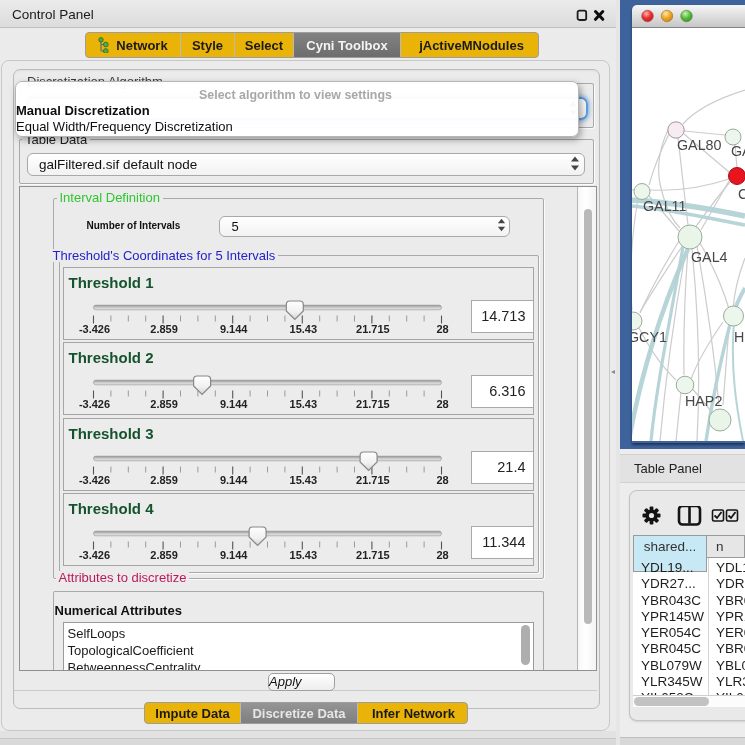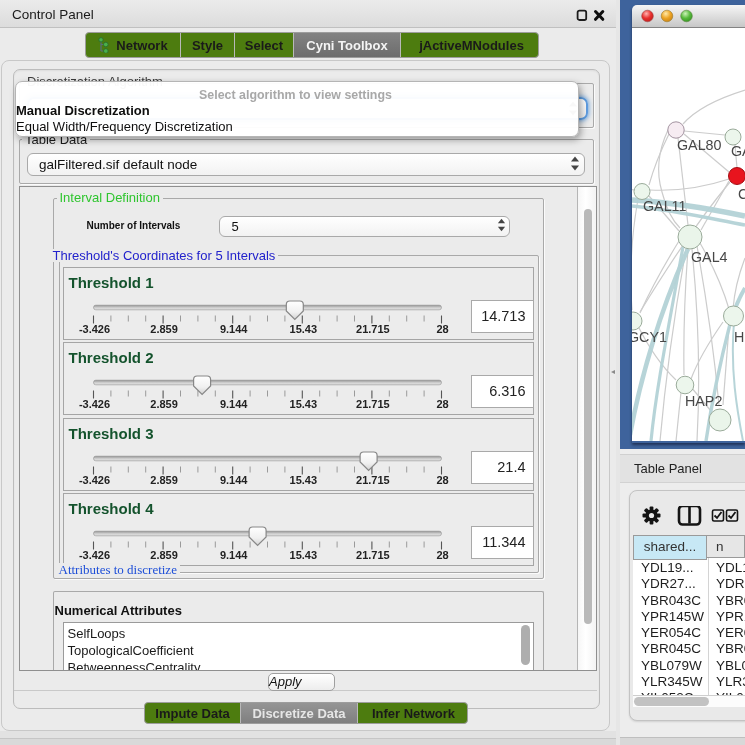--- a/index.html
+++ b/index.html
@@ -6,21 +6,21 @@
 body{width:745px;height:745px;position:relative;overflow:hidden;
   font-family:"Liberation Sans",sans-serif;background:#ebebeb;}
 .abs{position:absolute;}
 .grouplab{position:absolute;font-size:13px;color:#1c1c1c;background:#ebebeb;padding:0 3px;line-height:13px;}
 .gbox{position:absolute;border:1px solid #a9a9a9;border-radius:2px;box-shadow:1px 1px 0 rgba(255,255,255,0.8);}
 .combo{position:absolute;background:linear-gradient(#ffffff,#f2f2f2);border:1px solid #a9a9a9;border-radius:6px;font-size:13px;color:#111;}
 .thbox{position:absolute;left:43px;width:469px;height:71px;border:1px solid #a5a5a5;background:#ececec;}
 .thtitle{position:absolute;left:5px;top:6px;font-size:15px;font-weight:bold;color:#14532d;}
 .valbox{position:absolute;left:407px;top:32px;width:54px;height:31px;background:#fff;border:1px solid #a9a9a9;
   font-size:14.5px;color:#222;text-align:right;line-height:31px;padding-right:7px;}
-.seg{position:absolute;display:flex;background:#4d7c0f;border:1px solid #9d9d9d;border-radius:4px;overflow:hidden;
+.seg{position:absolute;display:flex;background:#eab308;border:1px solid #9d9d9d;border-radius:4px;overflow:hidden;
   font-size:13px;font-weight:bold;color:#1a1a1a;}
 .seg>div{display:flex;align-items:center;justify-content:center;border-right:1px solid #b9b9b9;white-space:nowrap;overflow:hidden;flex:none;}
 .seg>div:last-child{border-right:none;}
 .seg>div.sel{background:linear-gradient(#828282,#6d6d6d);color:#f4f4f4;}
 </style>
 </head>
 <body>
 
 <div class="abs" style="left:0;top:0;width:616px;height:745px;background:#ebebeb;"></div>
 
@@ -240,21 +240,21 @@
           <text x="169.7" y="65" text-anchor="middle" font-size="11" font-weight="bold" fill="#222" font-family="Liberation Sans, sans-serif">9.144</text>
           <text x="239.3" y="65" text-anchor="middle" font-size="11" font-weight="bold" fill="#222" font-family="Liberation Sans, sans-serif">15.43</text>
           <text x="308.9" y="65" text-anchor="middle" font-size="11" font-weight="bold" fill="#222" font-family="Liberation Sans, sans-serif">21.715</text>
           <text x="378.5" y="65" text-anchor="middle" font-size="11" font-weight="bold" fill="#222" font-family="Liberation Sans, sans-serif">28</text>
   <path d="M 188.6,33 H 198.6 Q 202.1,33 202.1,36.5 V 43 L 193.6,51.5 L 185.1,43 V 36.5 Q 185.1,33 188.6,33 Z" fill="url(#thg)" stroke="#878787" stroke-width="1.2"></path>
  </svg>
  <div class="valbox">11.344</div>
 </div>
 
     <div class="gbox" style="left:33px;top:404px;width:489px;height:120px;border-bottom:none;box-shadow:none;"></div>
-    <div class="grouplab" style="left:36px;top:376px;color:#1d4ed8;font-family:Liberation Serif, serif;">Attributes to discretize</div>
+    <div class="grouplab" style="left:36px;top:384px;color:#be185d;">Attributes to discretize</div>
     <div class="abs" style="left:35px;top:416px;font-size:13px;font-weight:bold;color:#111;">Numerical Attributes</div>
 
     <div class="abs" style="left:43px;top:435px;width:469px;height:60px;background:#fff;border:1px solid #9a9a9a;"></div>
     <div class="abs" style="left:48px;top:438px;font-size:13px;color:#1a1a1a;line-height:17px;">SelfLoops<br>TopologicalCoefficient<br>BetweennessCentrality</div>
     <div class="abs" style="left:501px;top:438px;width:9px;height:40px;background:#aeaeae;border-radius:4.5px;"></div>
   </div>
 
   <div class="abs" style="left:557px;top:0;width:19px;height:483px;background:linear-gradient(90deg,#f6f6f6,#ffffff 40%,#f2f2f2);border-left:1px solid #b5b5b5;"></div>
   <div class="abs" style="left:564px;top:22px;width:8.5px;height:415px;background:#b9b9b9;border-radius:4.5px;"></div>
 </div>
@@ -386,21 +386,21 @@
   <g>
    <rect x="70.5" y="4" width="11" height="11" rx="1.5" fill="none" stroke="#141414" stroke-width="1.6"></rect>
    <path d="M72.5,9.5 L75,12 L79.5,6" fill="none" stroke="#141414" stroke-width="1.8"></path>
    <rect x="84.5" y="4" width="11" height="11" rx="1.5" fill="none" stroke="#141414" stroke-width="1.6"></rect>
    <path d="M86.5,9.5 L89,12 L93.5,6" fill="none" stroke="#141414" stroke-width="1.8"></path>
   </g>
  </g>
 </svg>
 
 <div class="abs" style="left:633px;top:535px;width:112px;height:172px;background:#fff;overflow:hidden;">
- <div class="abs" style="left:0;top:0;width:74px;height:25px;background:#c7e8f5;border:1px solid #9a9a9a;box-sizing:border-box;
+ <div class="abs" style="left:0;top:0;width:74px;height:37px;background:#c7e8f5;border:1px solid #9a9a9a;box-sizing:border-box;
    font-size:13.5px;color:#333;text-align:center;line-height:22px;">shared...</div>
  <div class="abs" style="left:74px;top:0;width:38px;height:23px;background:#e6e6e6;border:1px solid #9a9a9a;border-left:none;box-sizing:border-box;
    font-size:13.5px;color:#333;padding-left:9px;line-height:22px;">n</div>
  <div class="abs" style="left:74.5px;top:23px;width:1px;height:137px;background:#d4d4d4;"></div>
  <div class="abs" style="left:8px;top:25px;font-size:13.5px;color:#1e1e1e;line-height:16.3px;">YDL19...<br>YDR27...<br>YBR043C<br>YPR145W<br>YER054C<br>YBR045C<br>YBL079W<br>YLR345W<br>YIL052C</div>
  <div class="abs" style="left:83px;top:25px;font-size:13.5px;color:#1e1e1e;line-height:16.3px;">YDL1<br>YDR2<br>YBR0<br>YPR1<br>YER0<br>YBR0<br>YBL0<br>YLR3<br>YIL0</div>
 
  <div class="abs" style="left:0;top:160px;width:112px;height:12px;background:#fcfcfc;border-top:1px solid #cfcfcf;"></div>
  <div class="abs" style="left:1px;top:161.5px;width:75px;height:9px;background:#c2c2c2;border-radius:4.5px;"></div>
 </div>

